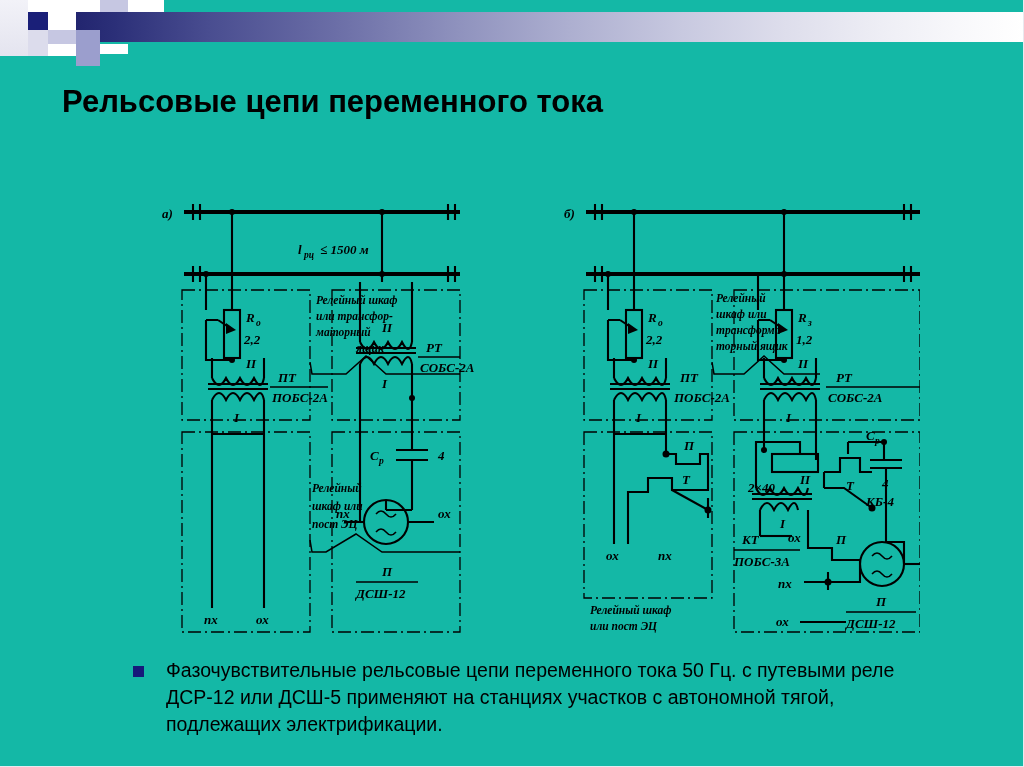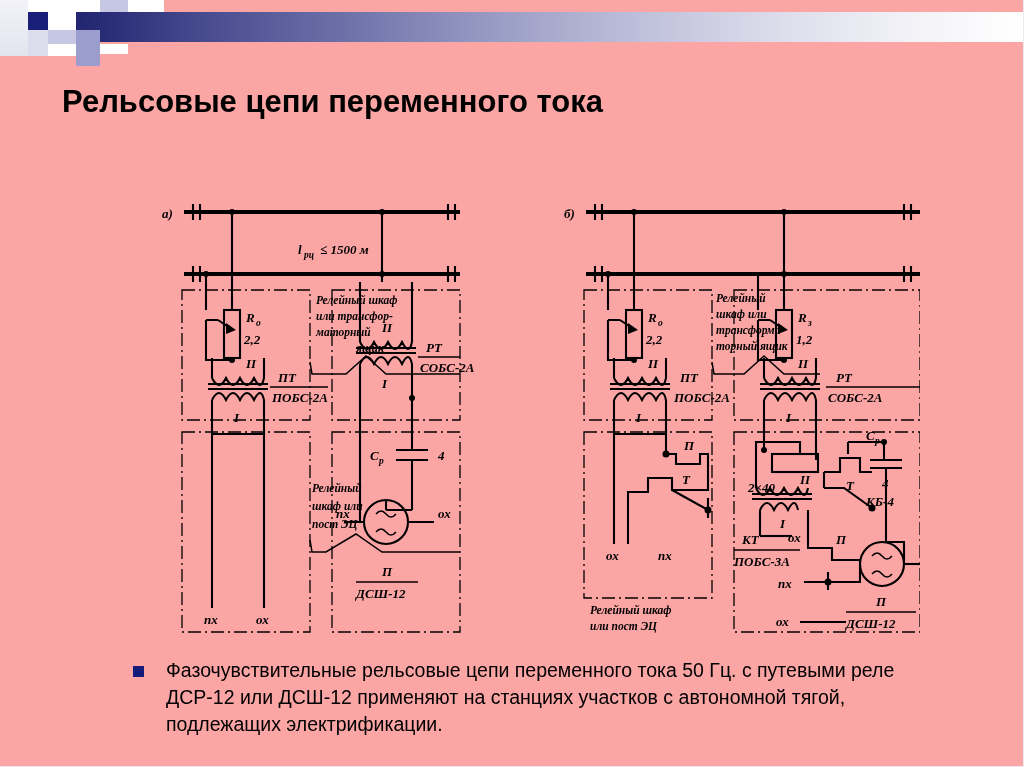--- a/index.html
+++ b/index.html
@@ -6,21 +6,21 @@
   html,body{margin:0;padding:0;}
   body{
     width:1024px;height:767px;
     background:#ffffff;
     font-family:"Liberation Sans", sans-serif;
     overflow:hidden;
     position:relative;
   }
   .slide{
     position:absolute;left:0;top:0;width:1024px;height:767px;
-    background:#fca5a5;
+    background:#14b8a6;
     border-right:1px solid #e9e9ef;
     border-bottom:1px solid #e9e9ef;
     box-sizing:border-box;
     overflow:hidden;
   }
 
   
   .topband{
     position:absolute;left:0;top:0;width:1024px;height:62px;
   }
@@ -332,17 +332,17 @@
     <path class="wt" d="M686 420 H756"></path>
     <text class="lbl" x="686" y="436">ДСШ-12</text>
     <path class="w" d="M640 430 H686"></path>
     <text class="lbl" x="616" y="434">ох</text>
   </svg>
   </div>
 
   <div class="bulletbox">
     <div class="bullet-row">
       <div class="bullet-mark"></div>
-      <div class="bullet-text">Фазочувствительные рельсовые цепи переменного тока 50 Гц. с путевыми реле ДСР-12 или ДСШ-12   применяют на станциях участков с автономной тягой, подлежащих электрификации.</div>
+      <div class="bullet-text">Фазочувствительные рельсовые цепи переменного тока 50 Гц. с путевыми реле ДСР-12 или ДСШ-5   применяют на станциях участков с автономной тягой, подлежащих электрификации.</div>
     </div>
   </div>
 
 </div>
 
 </body></html>

